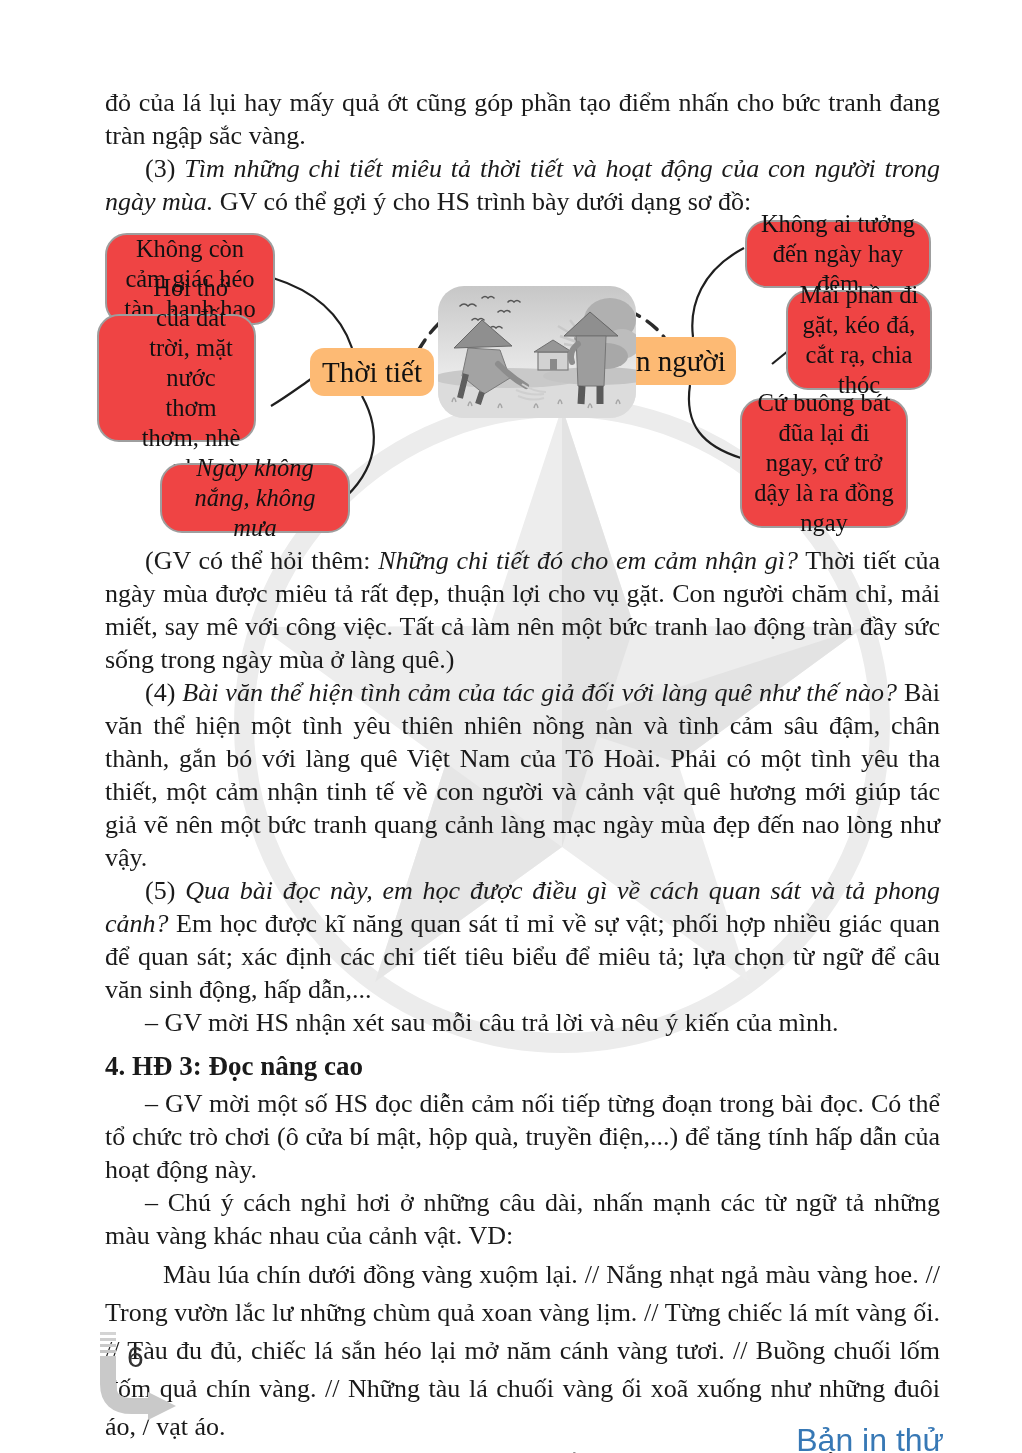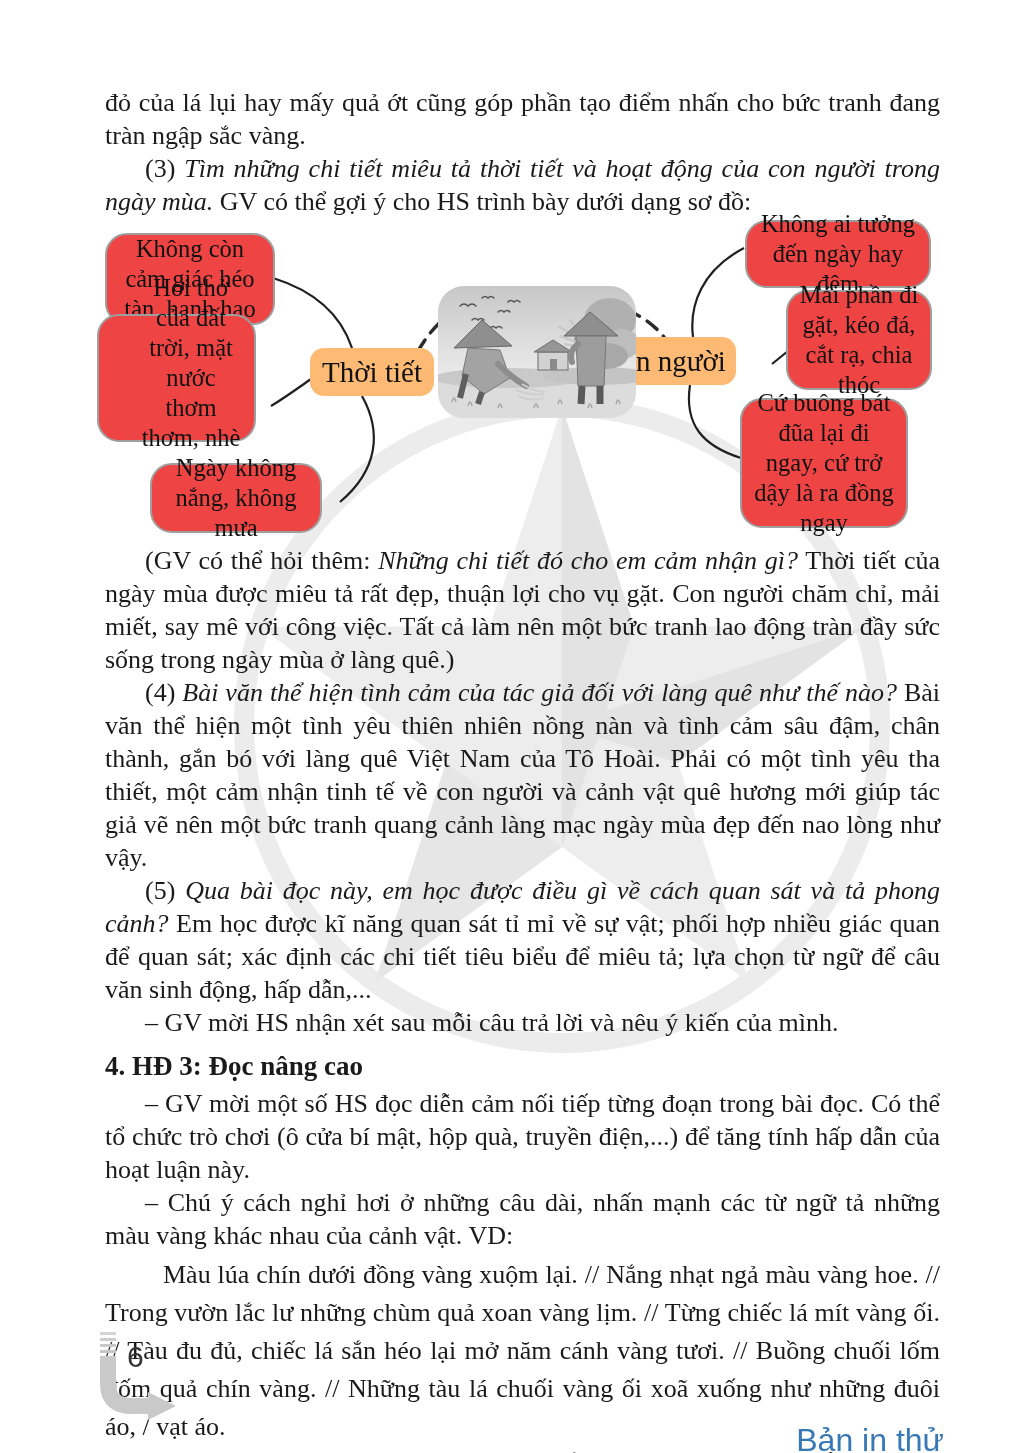--- a/index.html
+++ b/index.html
@@ -36,21 +36,21 @@
     font-size:24.5px;line-height:30px;padding:4px 10px;color:#111;
   }
   .dnode{
     position:absolute;box-sizing:border-box;
     background:#fdba74;border-radius:14px;
     display:flex;align-items:center;justify-content:center;
     font-size:29px;color:#111;
   }
   .lb1{left:105px;top:13px;width:170px;height:92px;}
   .lb2{left:97px;top:94px;width:159px;height:128px;padding-left:39px;}
-  .lb3{left:150px;top:243px;width:172px;height:70px;}
+  .lb3{left:160px;top:243px;width:190px;height:70px;font-style:italic;}
   .node-weather{left:310px;top:128px;width:124px;height:48px;}
   .node-people{left:592px;top:117px;width:144px;height:48px;}
   .rb1{left:745px;top:0px;width:186px;height:68px;}
   .rb2{left:786px;top:70px;width:146px;height:100px;}
   .rb3{left:740px;top:178px;width:168px;height:130px;}
   .illus{position:absolute;left:438px;top:66px;width:198px;height:132px;}
   
   .page-arrow{position:absolute;left:98px;top:1332px;z-index:1;}
   .page-num{
     position:absolute;left:127px;top:1340px;z-index:2;
@@ -183,21 +183,21 @@
     </svg>
   </div>
 
   <div class="para indent"><span>(GV có thể hỏi thêm: </span><span class="i">Những chi tiết đó cho em cảm nhận gì?</span><span> Thời tiết của ngày mùa được miêu tả rất đẹp, thuận lợi cho vụ gặt. Con người chăm chỉ, mải miết, say mê với công việc. Tất cả làm nên một bức tranh lao động tràn đầy sức sống trong ngày mùa ở làng quê.)</span></div>
   <div class="para indent"><span>(4) </span><span class="i">Bài văn thể hiện tình cảm của tác giả đối với làng quê như thế nào?</span><span> Bài văn thể hiện một tình yêu thiên nhiên nồng nàn và tình cảm sâu đậm, chân thành, gắn bó với làng quê Việt Nam của Tô Hoài. Phải có một tình yêu tha thiết, một cảm nhận tinh tế về con người và cảnh vật quê hương mới giúp tác giả vẽ nên một bức tranh quang cảnh làng mạc ngày mùa đẹp đến nao lòng như vậy.</span></div>
   <div class="para indent"><span>(5) </span><span class="i">Qua bài đọc này, em học được điều gì về cách quan sát và tả phong cảnh?</span><span> Em học được kĩ năng quan sát tỉ mỉ về sự vật; phối hợp nhiều giác quan để quan sát; xác định các chi tiết tiêu biểu để miêu tả; lựa chọn từ ngữ để câu văn sinh động, hấp dẫn,...</span></div>
   <div class="para indent"><span>– GV mời HS nhận xét sau mỗi câu trả lời và nêu ý kiến của mình.</span></div>
 
   <div class="heading">4. HĐ 3: Đọc nâng cao</div>
 
-  <div class="para indent"><span>– GV mời một số HS đọc diễn cảm nối tiếp từng đoạn trong bài đọc. Có thể tổ chức trò chơi (ô cửa bí mật, hộp quà, truyền điện,...) để tăng tính hấp dẫn của hoạt luận này.</span></div>
+  <div class="para indent"><span>– GV mời một số HS đọc diễn cảm nối tiếp từng đoạn trong bài đọc. Có thể tổ chức trò chơi (ô cửa bí mật, hộp quà, truyền điện,...) để tăng tính hấp dẫn của hoạt động này.</span></div>
   <div class="para indent"><span>– Chú ý cách nghỉ hơi ở những câu dài, nhấn mạnh các từ ngữ tả những màu vàng khác nhau của cảnh vật. VD:</span></div>
   <div class="example"><span>Màu lúa chín dưới đồng </span><span class="b">vàng xuộm</span><span> lại. // Nắng nhạt ngả màu </span><span class="b">vàng hoe</span><span>. // Trong vườn lắc lư những chùm quả xoan </span><span class="b">vàng lịm</span><span>. // Từng chiếc lá mít </span><span class="b">vàng ối</span><span>. // Tàu đu đủ, chiếc lá sắn héo lại mở năm cánh </span><span class="b">vàng tươi</span><span>. // Buồng chuối lốm đốm quả </span><span class="b">chín vàng</span><span>. // Những tàu lá chuối </span><span class="b">vàng ối</span><span> xoã xuống như những đuôi áo, / vạt áo.</span></div>
   <div class="para indent"><span>– Cho HS nhận xét, đánh giá, thảo luận về giọng đọc, cách đọc diễn cảm.</span></div>
 </div>
 
 <svg class="page-arrow" width="88" height="96" viewBox="0 0 88 96">
   <g fill="#d4d4d4">
     <rect x="2" y="0" width="16" height="3"></rect>
     <rect x="2" y="6" width="16" height="3" fill="#cecece"></rect>
     <rect x="2" y="12" width="16" height="3" fill="#c9c9c9"></rect>

